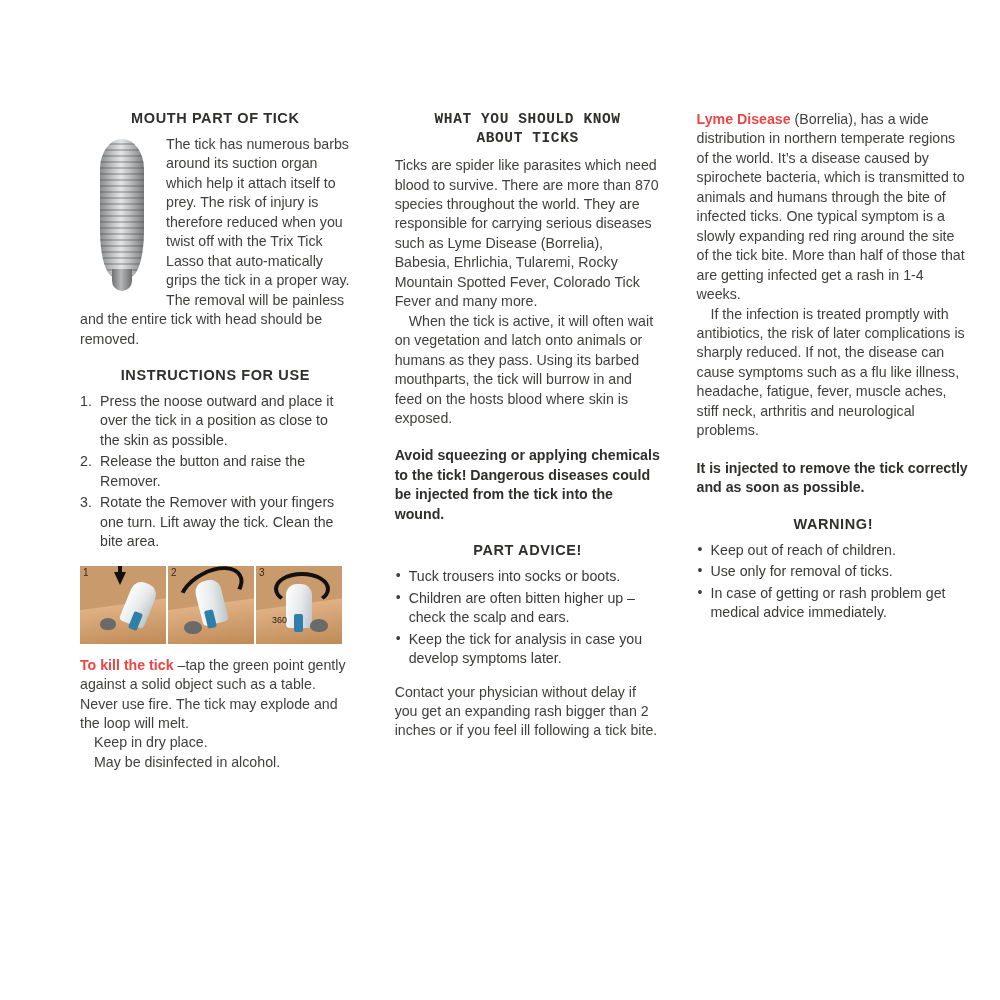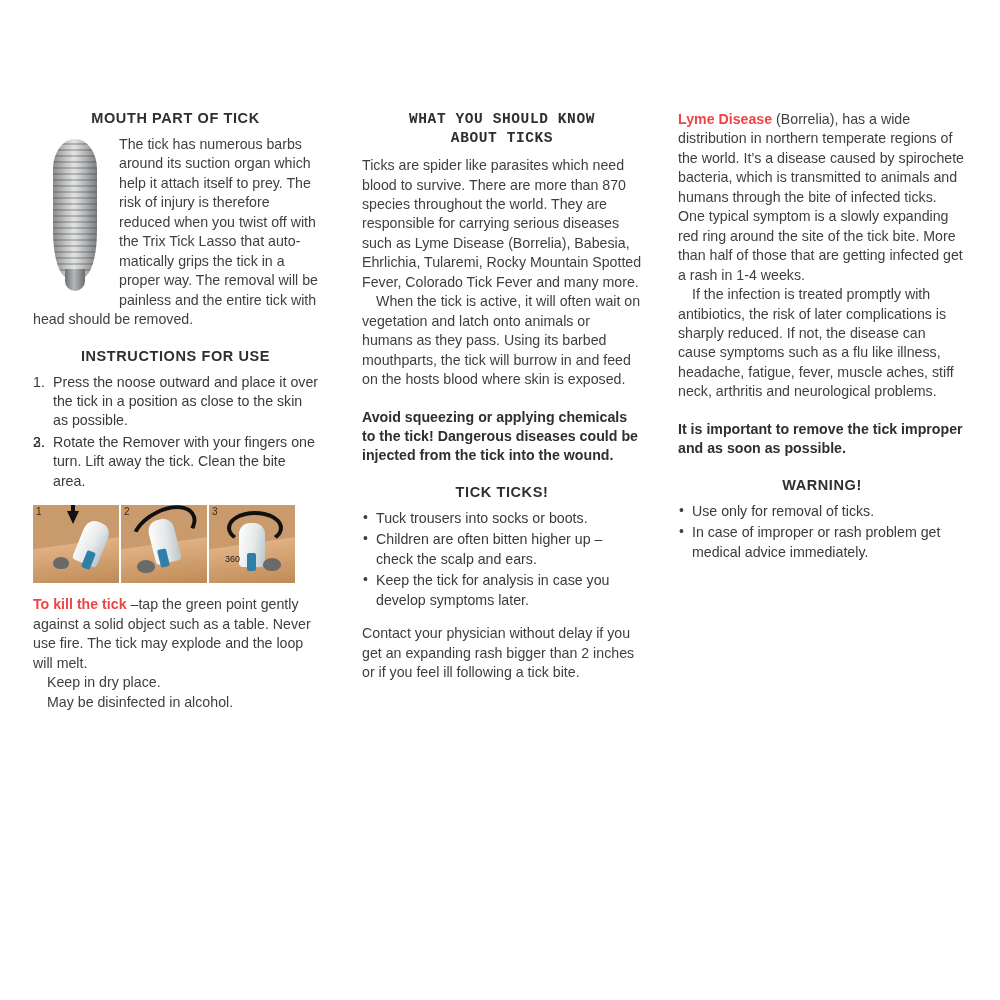--- a/index.html
+++ b/index.html
@@ -23,21 +23,21 @@
   }
   .columns {
     display: flex;
     gap: 36px;
     align-items: flex-start;
   }
   .col {
     width: 288px;
     box-sizing: border-box;
   }
-  .col-1 { padding-left: 3px; }
+  .col-1 { padding-left: 3px; margin-left: 47px; }
   .col-2 { padding-left: 8px; }
   .col-3 { padding-left: 0px; }
 
   h2.head {
     font-size: 14.5px;
     font-weight: bold;
     letter-spacing: 0.6px;
     text-align: center;
     margin: 0 0 9px 0;
     color: #2f2f2d;
@@ -285,20 +285,21 @@
 
       <h2 class="head">INSTRUCTIONS FOR USE</h2>
 
       <ol class="steps">
         <li>
           <span class="num">1.</span>
           <span>Press the noose outward and place it over the tick in a position as close to the skin as possible.</span>
         </li>
         <li>
           <span class="num">2.</span>
+          <span>Release the button and raise the Remover.</span>
         </li>
         <li>
           <span class="num">3.</span>
           <span>Rotate the Remover with your fingers one turn. Lift away the tick. Clean the bite area.</span>
         </li>
       </ol>
 
       <div class="figure-strip">
         <div class="fig fig1">
           <span class="fnum">1</span>
@@ -341,48 +342,49 @@
 
       <p>Ticks are spider like parasites which need blood to survive. There are more than 870 species throughout the world. They are responsible for carrying serious diseases such as Lyme Disease (Borrelia), Babesia, Ehrlichia, Tularemi, Rocky Mountain Spotted Fever, Colorado Tick Fever and many more.</p>
       <p class="indent">When the tick is active, it will often wait on vegetation and latch onto animals or humans as they pass. Using its barbed mouthparts, the tick will burrow in and feed on the hosts blood where skin is exposed.</p>
 
       <div class="spacer-md"></div>
 
       <p class="bold-block">Avoid squeezing or applying chemicals to the tick! Dangerous diseases could be injected from the tick into the wound.</p>
 
       <div class="spacer-md"></div>
 
-      <h2 class="head">TICK TICKS!</h2>
+      <h2 class="head">PART ADVICE!</h2>
 
       <ul class="bullets">
         <li>Tuck trousers into socks or boots.</li>
         <li>Children are often bitten higher up – check the scalp and ears.</li>
         <li>Keep the tick for analysis in case you develop symptoms later.</li>
       </ul>
 
       <div class="spacer-sm"></div>
 
       <p>Contact your physician without delay if you get an expanding rash bigger than 2 inches or if you feel ill following a tick bite.</p>
     </div>
 
     <div class="col col-3">
       <p><b class="inline">Lyme Disease</b><span> (Borrelia), has a wide distribution in northern temperate regions of the world. It’s a disease caused by spirochete bacteria, which is transmitted to animals and humans through the bite of infected ticks. One typical symptom is a slowly expanding red ring around the site of the tick bite. More than half of those that are getting infected get a rash in 1-4 weeks.</span></p>
       <p class="indent">If the infection is treated promptly with antibiotics, the risk of later complications is sharply reduced. If not, the disease can cause symptoms such as a flu like illness, headache, fatigue, fever, muscle aches, stiff neck, arthritis and neurological problems.</p>
 
       <div class="spacer-md"></div>
 
-      <p class="bold-block">It is important to remove the tick improper and as soon as possible.</p>
+      <p class="bold-block">It is injected to remove the tick correctly and as soon as possible.</p>
 
       <div class="spacer-md"></div>
 
       <h2 class="head">WARNING!</h2>
 
       <ul class="bullets">
+        <li>Keep out of reach of children.</li>
         <li>Use only for removal of ticks.</li>
-        <li>In case of improper or rash problem get medical advice immediately.</li>
+        <li>In case of getting or rash problem get medical advice immediately.</li>
       </ul>
 
       <div class="spacer-sm"></div>
 
     </div>
 
   </div>
 </div>
 
 </body></html>

